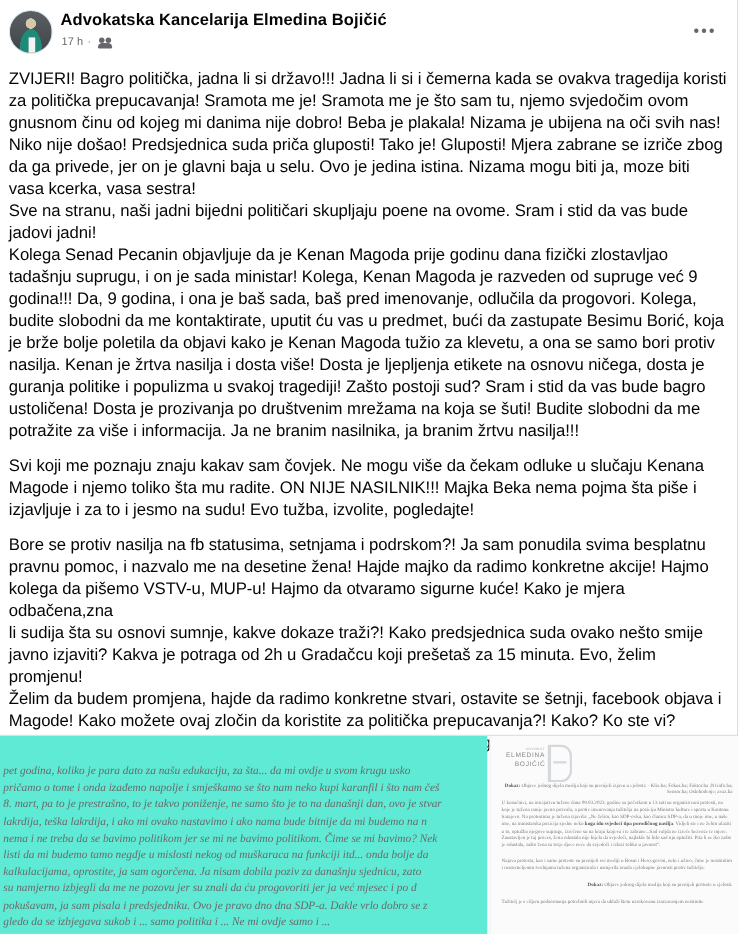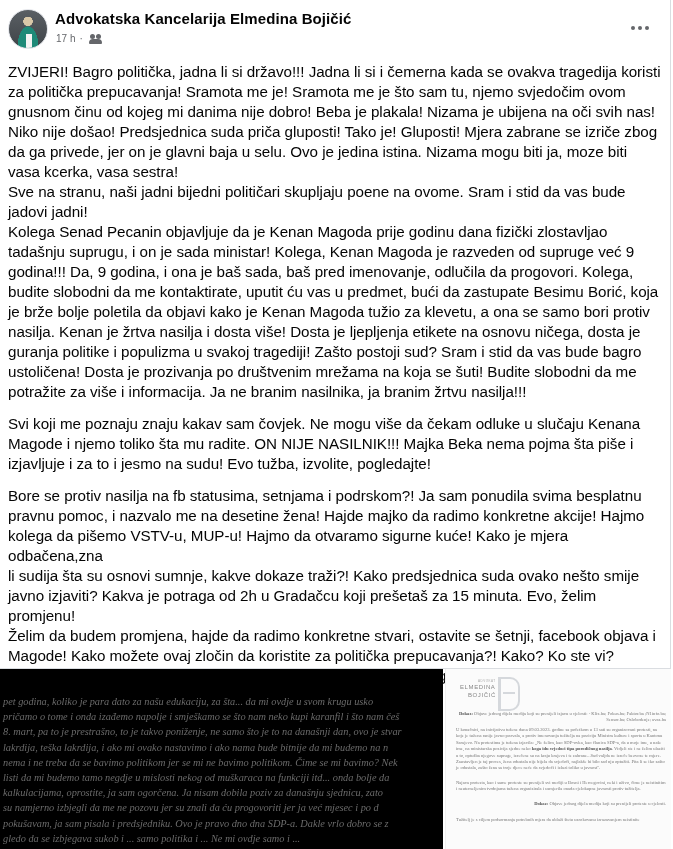--- a/index.html
+++ b/index.html
@@ -24,21 +24,21 @@
   .more-btn span { width: 4px; height: 4px; background: #65676b; border-radius: 50%; display: block; }
 
   .body-text { position: absolute; left: 8px; top: 62px; width: 655px; font-size: 15.2px; line-height: 20px; color: #050505; letter-spacing: -0.05px; }
   .body-text p { margin-bottom: 12px; }
   .body-text .line { display: block; }
   .mention { color: #000000; cursor: pointer; }
 
   .divider { position: absolute; left: 0; top: 668px; width: 671px; height: 1px; background: #dadde1; }
 
   .attachments { position: absolute; left: 0; top: 669px; width: 671px; height: 180px; overflow: hidden; }
-  .doc-left { position: absolute; left: 0; top: 0; width: 443px; height: 180px; background: #000000; overflow: hidden; }
+  .doc-left { position: absolute; left: 0; top: 0; width: 443px; height: 180px; background: #5eead4; overflow: hidden; }
   .doc-left .doc-lines { position: absolute; left: 3px; top: 25px; width: 470px; font-family: "Liberation Serif", "DejaVu Serif", serif; font-style: italic; font-size: 10.3px; line-height: 15.2px; color: #6a6a6a; white-space: nowrap; filter: blur(0.35px); }
   .doc-right { position: absolute; left: 445px; top: 0; width: 226px; height: 180px; background: #fbfbfb; overflow: hidden; border-left: 1px solid #f0f0f0; }
   .logo { position: absolute; left: 12px; top: 8px; width: 120px; height: 36px; }
   .logo .small { position: absolute; left: 20px; top: 2px; font-size: 3px; color: #aaa; letter-spacing: 0.5px; }
   .logo .name1, .logo .name2 { position: absolute; font-size: 6px; color: #888; letter-spacing: 0.6px; }
   .logo .name1 { left: 2px; top: 7px; }
   .logo .name2 { left: 10px; top: 15px; }
   .logo .mark { position: absolute; left: 40px; top: 0; width: 22px; height: 34px; border: 2px solid #d5d8dc; border-left-width: 3px; border-radius: 0 10px 10px 0; }
   .logo .mark::after { content: ""; position: absolute; left: 2px; top: 13px; width: 12px; height: 0; border-top: 2px solid #d5d8dc; }
   .doc-right .rtext { position: absolute; left: 10px; width: 210px; font-family: "Liberation Serif", "DejaVu Serif", serif; font-size: 4.6px; line-height: 6.4px; color: #777; filter: blur(0.25px); }

